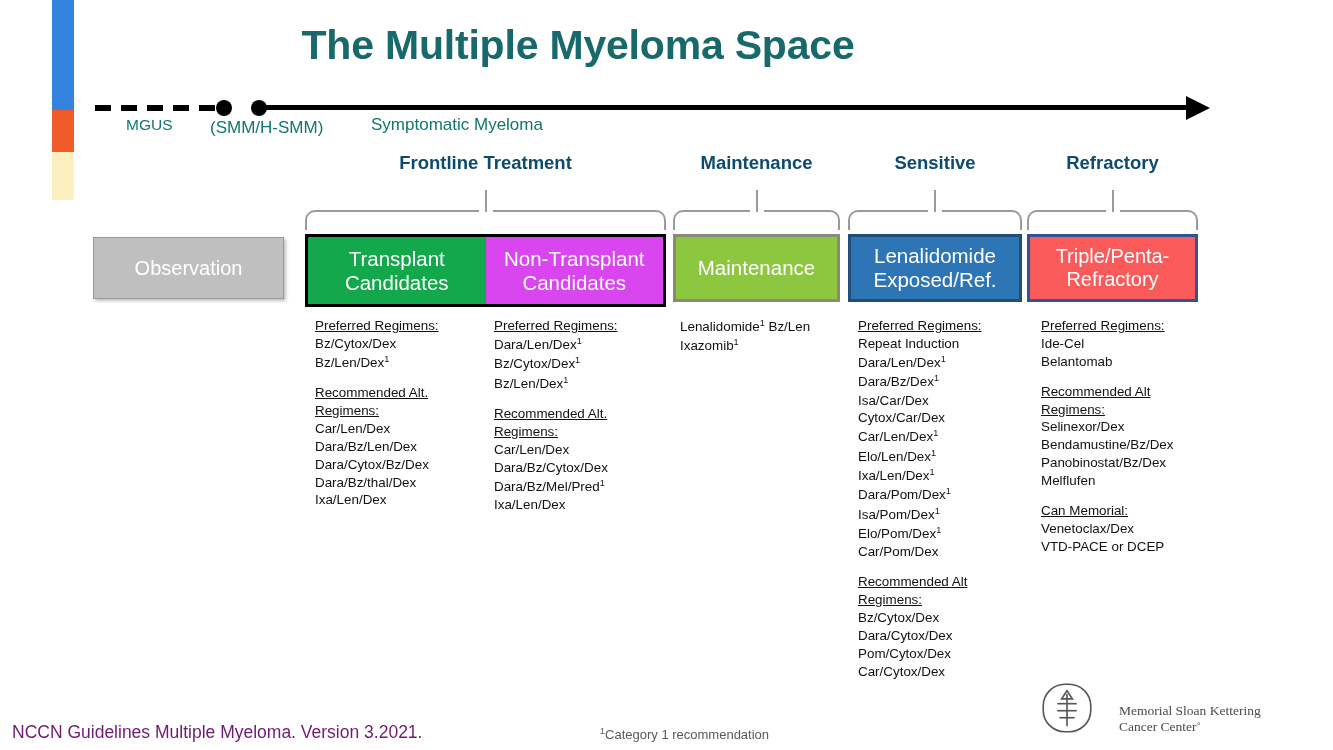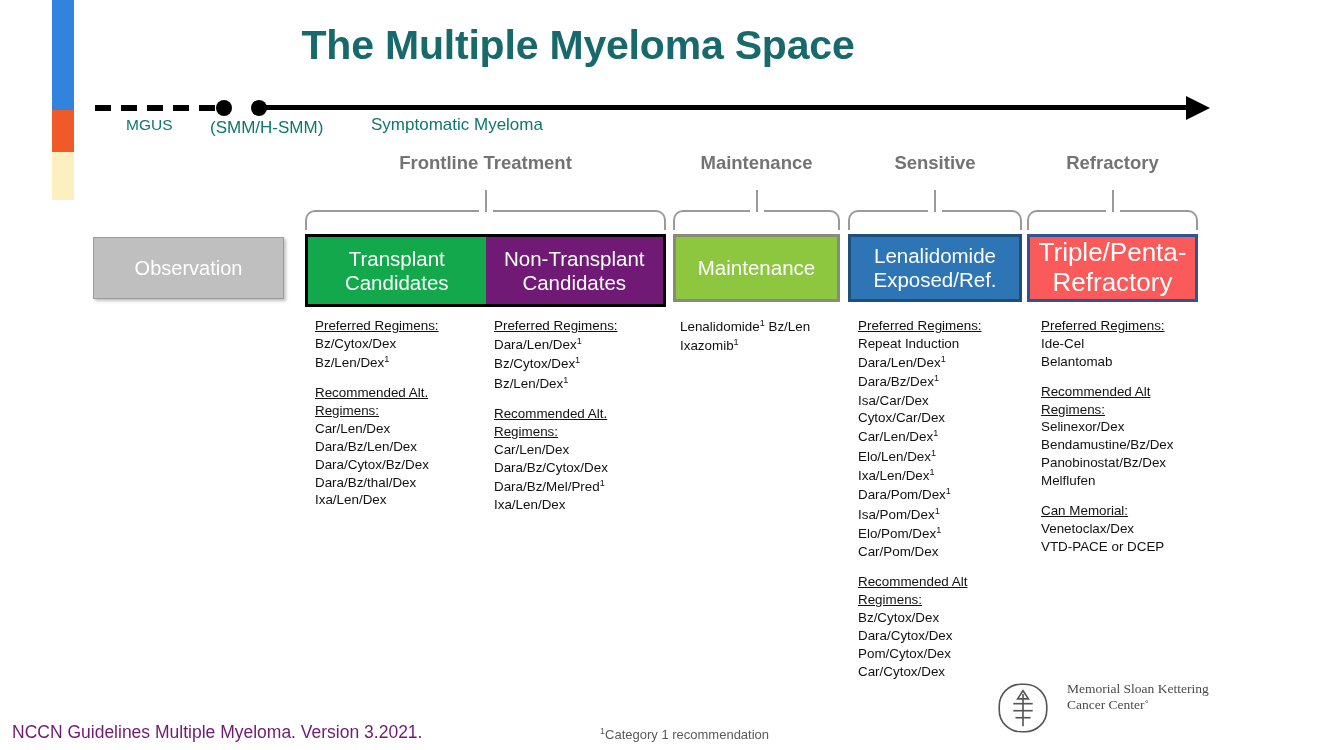--- a/index.html
+++ b/index.html
@@ -33,21 +33,21 @@
   .tl-arrow {
     position:absolute; left:1186px; top:96px; width:0; height:0;
     border-top:12px solid transparent; border-bottom:12px solid transparent;
     border-left:24px solid #000;
   }
   .tl-label { position:absolute; font-size:15.5px; color:#0f766e; white-space:nowrap; }
   .tl-label.big { font-size:17px; }
 
   
   .phase-label {
-    position:absolute; top:152px; font-size:18.5px; color:#737373;
+    position:absolute; top:152px; font-size:18.5px; color:#0c4a6e;
     font-weight:600; text-align:center; white-space:nowrap;
   }
 
   
   .bracket { position:absolute; height:28px; }
   .bracket .arc {
     position:absolute; left:0; top:8px; width:100%; height:20px;
     border:2px solid #9a9a9a; border-bottom:none;
     border-radius:10px 10px 0 0;
   }
@@ -72,52 +72,52 @@
   }
   .frontline-wrap {
     position:absolute; left:305px; top:234px; width:361px; height:73px;
     border:3px solid #000; display:flex;
   }
   .frontline-wrap .half {
     flex:1; display:flex; align-items:center; justify-content:center;
     color:#fff; font-size:20.5px; line-height:1.15; text-align:center;
   }
   .frontline-wrap .half.green { background:#12A84B; }
-  .frontline-wrap .half.gray  { background:#701a75; }
+  .frontline-wrap .half.gray  { background:#d946ef; }
 
   .box.maintenance {
     left:673px; top:234px; width:167px; height:68px;
     background:#8DC63F; border:3px solid #8a8a7a; font-size:20.5px;
   }
   .box.sensitive {
     left:848px; top:234px; width:174px; height:68px;
     background:#2E75B6; border:3px solid #1F4E79; font-size:20.5px;
   }
   .box.refractory {
     left:1027px; top:234px; width:171px; height:68px;
-    background:#FA5A5A; border:3px solid #2F5496; font-size:26px;
+    background:#FA5A5A; border:3px solid #2F5496; font-size:20px;
   }
 
   
   .col { position:absolute; font-size:13.4px; color:#111; line-height:1.335; }
   .col .hd { text-decoration:underline; }
   .col .sp { display:block; height:12px; }
   .col div { white-space:nowrap; }
 
   
   .footnote-src {
     position:absolute; left:12px; top:722px; font-size:17.5px; color:#701a75;
   }
   .footnote-cat {
     position:absolute; left:600px; top:726px; font-size:13px; color:#595959;
   }
   .footnote-cat sup { font-size:9px; }
 
   
-  .logo { position:absolute; left:996px; top:681px; display:flex; align-items:flex-start; gap:17px; }
+  .logo { position:absolute; left:1040px; top:681px; display:flex; align-items:flex-end; gap:25px; }
   .logo .mark { width:54px; height:54px; }
   .logo .wordmark {
     font-family:"Liberation Serif", serif; font-size:13.5px; color:#4a4a4a;
     line-height:1.18; white-space:nowrap;
   }
   sup { font-size:0.68em; vertical-align:super; }
 </style>
 </head>
 <body>
 

